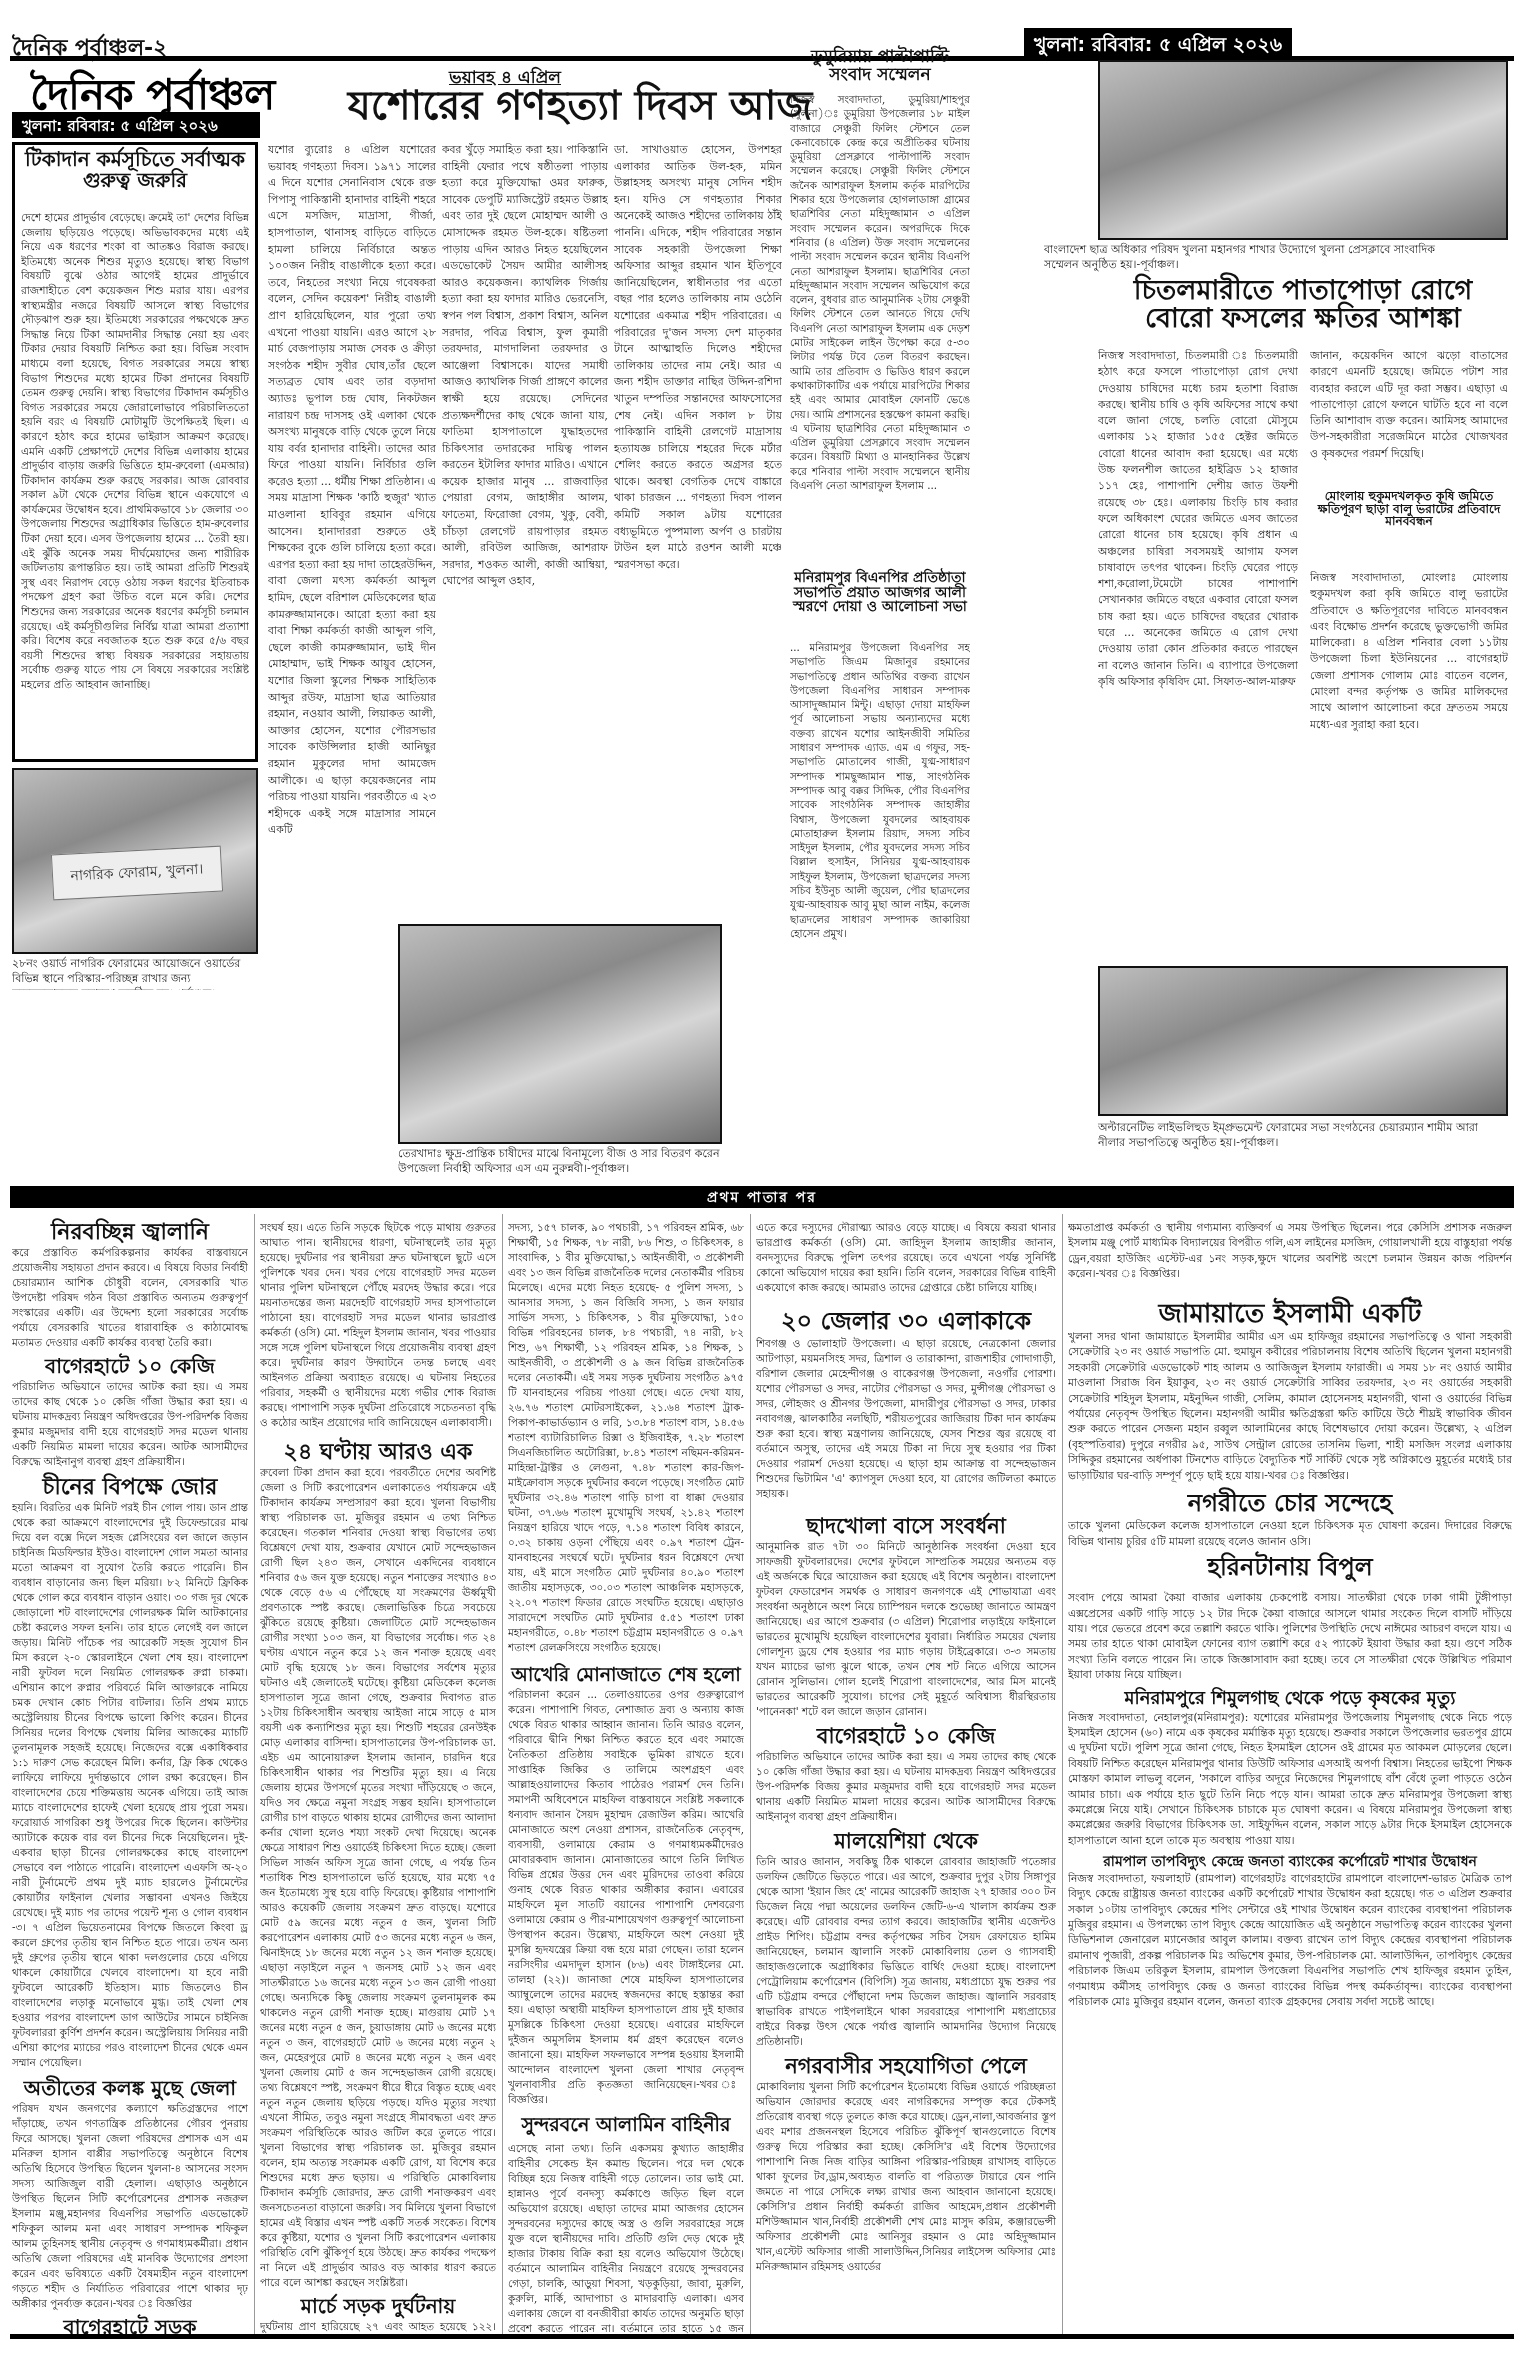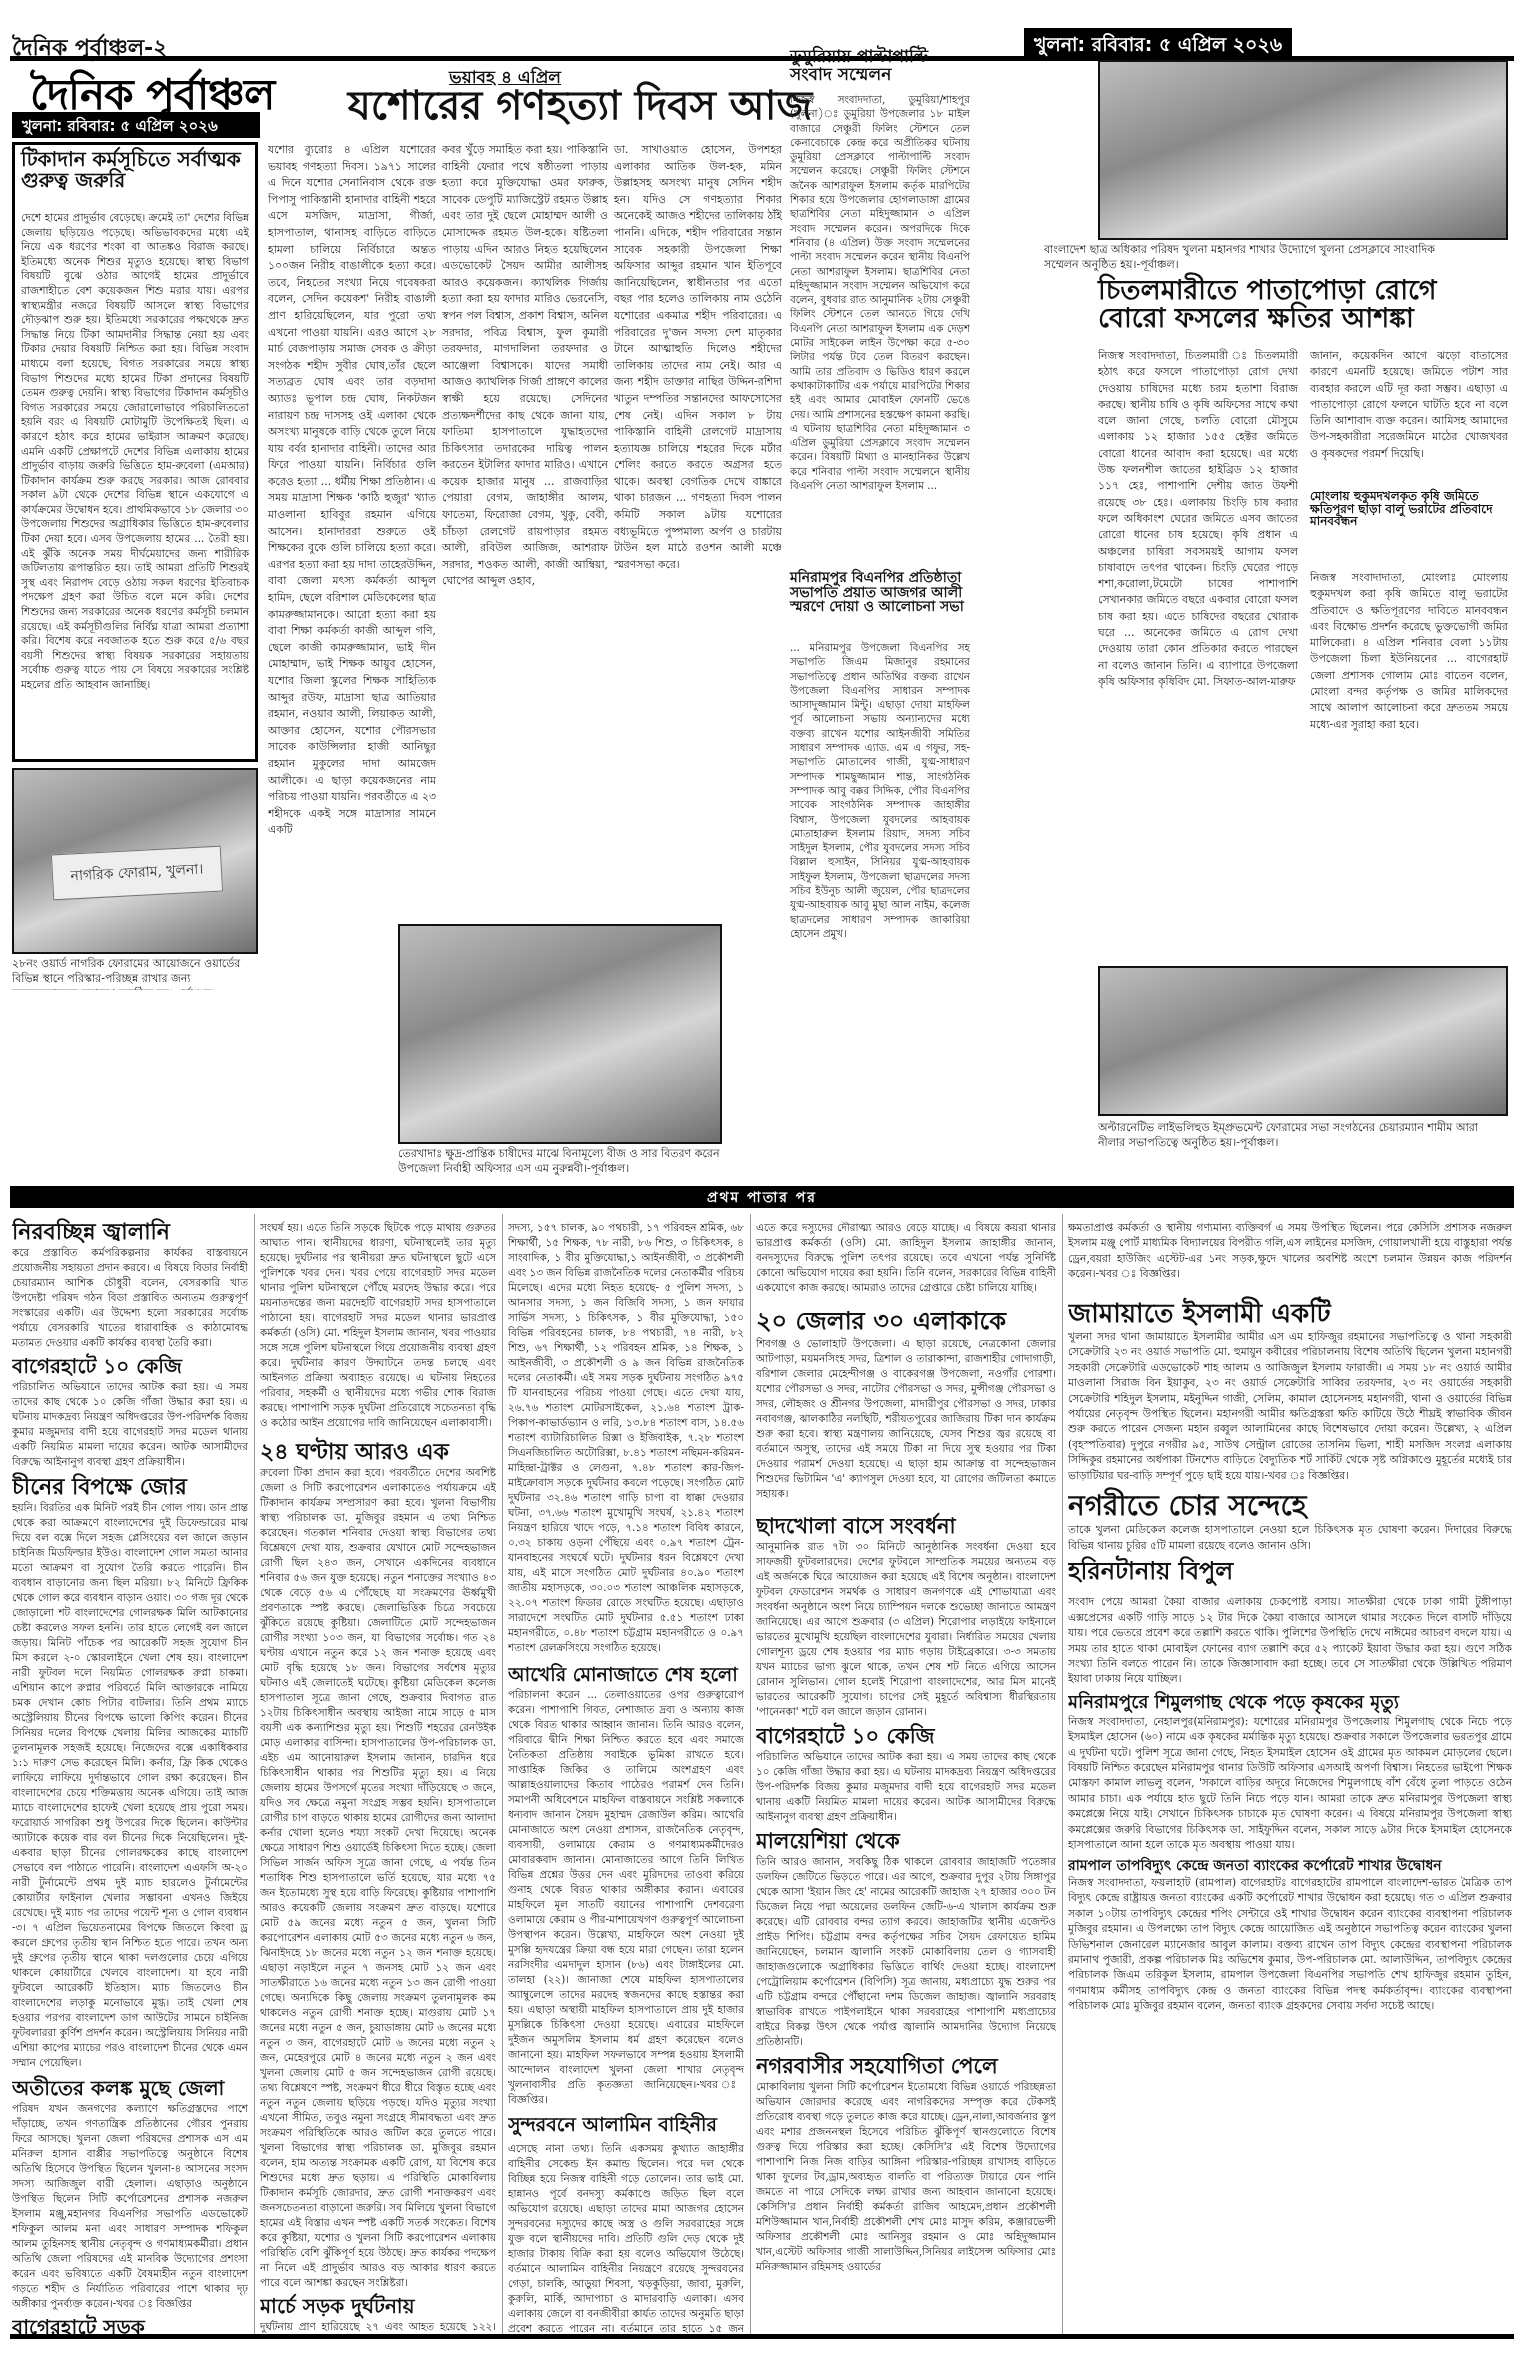--- a/index.html
+++ b/index.html
@@ -1,19 +1,19 @@
 <!DOCTYPE html>
 <html><head>
 <meta charset="utf-8">
 <style>
 *{box-sizing:border-box;margin:0;padding:0}
 body{width:1524px;height:2360px;background:#fff;color:#111;font-family:"DejaVu Serif",serif;overflow:hidden;position:relative}
 .abs{position:absolute}
 .txt{font-size:11.5px;line-height:17px;text-align:justify;color:#222;overflow:hidden}
-.hl{font-family:"DejaVu Sans",sans-serif;font-weight:bold;color:#111;text-align:left;line-height:1.05}
+.hl{font-family:"DejaVu Sans",sans-serif;font-weight:bold;color:#111;text-align:center;line-height:1.05}
 .bar{background:#000}
 .photo{background:linear-gradient(160deg,#bdbdbd 0%,#8a8a8a 35%,#d6d6d6 60%,#6e6e6e 100%);border:2px solid #111}
 .cap{font-size:11px;line-height:15px;color:#222;overflow:hidden}
 .datebox{background:#000;color:#fff;font-family:"DejaVu Sans",sans-serif;font-weight:bold;padding:2px 10px}
 .vr{border-left:1px solid #999}
 </style>
 </head>
 <body>
 
 <div class="abs" style="left:12px;top:30px;font-family:'DejaVu Sans',sans-serif;font-size:22px;font-weight:bold">দৈনিক পূর্বাঞ্চল-২</div>
@@ -152,21 +152,21 @@
 
 <div class="abs" style="left:1068px;top:1214px;width:444px;height:1124px;overflow:hidden">
   <div>
       <div class="txt" style="font-size:10.6px;line-height:15.4px;margin-top:6px">ক্ষমতাপ্রাপ্ত কর্মকর্তা ও স্থানীয় গণ্যমান্য ব্যক্তিবর্গ এ সময় উপস্থিত ছিলেন। পরে কেসিসি প্রশাসক নজরুল ইসলাম মঞ্জু পোর্ট মাধ্যমিক বিদ্যালয়ের বিপরীত গলি,এস লাইনের মসজিদ, গোয়ালখালী হয়ে বাস্তুহারা পর্যন্ত ড্রেন,বয়রা হাউজিং এস্টেট-এর ১নং সড়ক,ক্ষুদে খালের অবশিষ্ট অংশে চলমান উন্নয়ন কাজ পরিদর্শন করেন।-খবর ঃ বিজ্ঞপ্তির।</div>
     </div>
   <div>
       <div class="hl" style="font-size:26px;margin:18px 0 2px">জামায়াতে ইসলামী একটি</div>
       <div class="txt" style="font-size:10.6px;line-height:15.4px">খুলনা সদর থানা জামায়াতে ইসলামীর আমীর এস এম হাফিজুর রহমানের সভাপতিত্বে ও থানা সহকারী সেক্রেটারি ২৩ নং ওয়ার্ড সভাপতি মো. হুমায়ুন কবীরের পরিচালনায় বিশেষ অতিথি ছিলেন খুলনা মহানগরী সহকারী সেক্রেটারি এডভোকেট শাহ আলম ও আজিজুল ইসলাম ফারাজী। এ সময় ১৮ নং ওয়ার্ড আমীর মাওলানা সিরাজ বিন ইয়াকুব, ২৩ নং ওয়ার্ড সেক্রেটারি সাব্বির তরফদার, ২৩ নং ওয়ার্ডের সহকারী সেক্রেটারি শহিদুল ইসলাম, মইনুদ্দিন গাজী, সেলিম, কামাল হোসেনসহ মহানগরী, থানা ও ওয়ার্ডের বিভিন্ন পর্যায়ের নেতৃবৃন্দ উপস্থিত ছিলেন। মহানগরী আমীর ক্ষতিগ্রস্তরা ক্ষতি কাটিয়ে উঠে শীঘ্রই স্বাভাবিক জীবন শুরু করতে পারেন সেজন্য মহান রব্বুল আলামিনের কাছে বিশেষভাবে দোয়া করেন। উল্লেখ্য, ২ এপ্রিল (বৃহস্পতিবার) দুপুরে নগরীর ৯৫, সাউথ সেন্ট্রাল রোডের তাসনিম ভিলা, শাহী মসজিদ সংলগ্ন এলাকায় সিদ্দিকুর রহমানের অর্ধপাকা টিনশেড বাড়িতে বৈদ্যুতিক শর্ট সার্কিট থেকে সৃষ্ট অগ্নিকাণ্ডে মুহূর্তের মধ্যেই চার ভাড়াটিয়ার ঘর-বাড়ি সম্পূর্ণ পুড়ে ছাই হয়ে যায়।-খবর ঃ বিজ্ঞপ্তির।</div>
     </div>
   <div>
-      <div class="hl" style="font-size:28px;margin:8px 0 2px">নগরীতে চোর সন্দেহে</div>
+      <div class="hl" style="font-size:24px;margin:8px 0 2px">নগরীতে চোর সন্দেহে</div>
       <div class="txt" style="font-size:10.6px;line-height:15.4px">তাকে খুলনা মেডিকেল কলেজ হাসপাতালে নেওয়া হলে চিকিৎসক মৃত ঘোষণা করেন। দিদারের বিরুদ্ধে বিভিন্ন থানায় চুরির ৫টি মামলা রয়েছে বলেও জানান ওসি।</div>
     </div>
   <div>
       <div class="hl" style="font-size:24px;margin:6px 0 10px">হরিনটানায় বিপুল</div>
       <div class="txt" style="font-size:10.6px;line-height:15.4px">সংবাদ পেয়ে আমরা কৈয়া বাজার এলাকায় চেকপোষ্ট বসায়। সাতক্ষীরা থেকে ঢাকা গামী টুঙ্গীপাড়া এক্সপ্রেসের একটি গাড়ি সাড়ে ১২ টার দিকে কৈয়া বাজারে আসলে থামার সংকেত দিলে বাসটি দাঁড়িয়ে যায়। পরে ভেতরে প্রবেশ করে তল্লাশি করতে থাকি। পুলিশের উপস্থিতি দেখে নাঈমের আচরণ বদলে যায়। এ সময় তার হাতে থাকা মোবাইল ফোনের ব্যাগ তল্লাশি করে ৫২ প্যাকেট ইয়াবা উদ্ধার করা হয়। গুণে সঠিক সংখ্যা তিনি বলতে পারেন নি। তাকে জিজ্ঞাসাবাদ করা হচ্ছে। তবে সে সাতক্ষীরা থেকে উল্লিখিত পরিমাণ ইয়াবা ঢাকায় নিয়ে যাচ্ছিল।</div>
     </div>
   <div>
       <div class="hl" style="font-size:18px;margin:6px 0 2px">মনিরামপুরে শিমুলগাছ থেকে পড়ে কৃষকের মৃত্যু</div>
       <div class="txt" style="font-size:10.6px;line-height:15.4px">নিজস্ব সংবাদদাতা, নেহালপুর(মনিরামপুর): যশোরের মনিরামপুর উপজেলায় শিমুলগাছ থেকে নিচে পড়ে ইসমাইল হোসেন (৬০) নামে এক কৃষকের মর্মান্তিক মৃত্যু হয়েছে। শুক্রবার সকালে উপজেলার ভরতপুর গ্রামে এ দুর্ঘটনা ঘটে। পুলিশ সূত্রে জানা গেছে, নিহত ইসমাইল হোসেন ওই গ্রামের মৃত আকমল মোড়লের ছেলে। বিষয়টি নিশ্চিত করেছেন মনিরামপুর থানার ডিউটি অফিসার এসআই অপর্ণা বিশ্বাস। নিহতের ভাইপো শিক্ষক মোস্তফা কামাল লাভলু বলেন, 'সকালে বাড়ির অদূরে নিজেদের শিমুলগাছে বাঁশ বেঁধে তুলা পাড়তে ওঠেন আমার চাচা। এক পর্যায়ে হাত ছুটে তিনি নিচে পড়ে যান। আমরা তাকে দ্রুত মনিরামপুর উপজেলা স্বাস্থ্য কমপ্লেক্সে নিয়ে যাই। সেখানে চিকিৎসক চাচাকে মৃত ঘোষণা করেন। এ বিষয়ে মনিরামপুর উপজেলা স্বাস্থ্য কমপ্লেক্সের জরুরি বিভাগের চিকিৎসক ডা. সাইফুদ্দিন বলেন, সকাল সাড়ে ৯টার দিকে ইসমাইল হোসেনকে হাসপাতালে আনা হলে তাকে মৃত অবস্থায় পাওয়া যায়।</div>
     </div>

